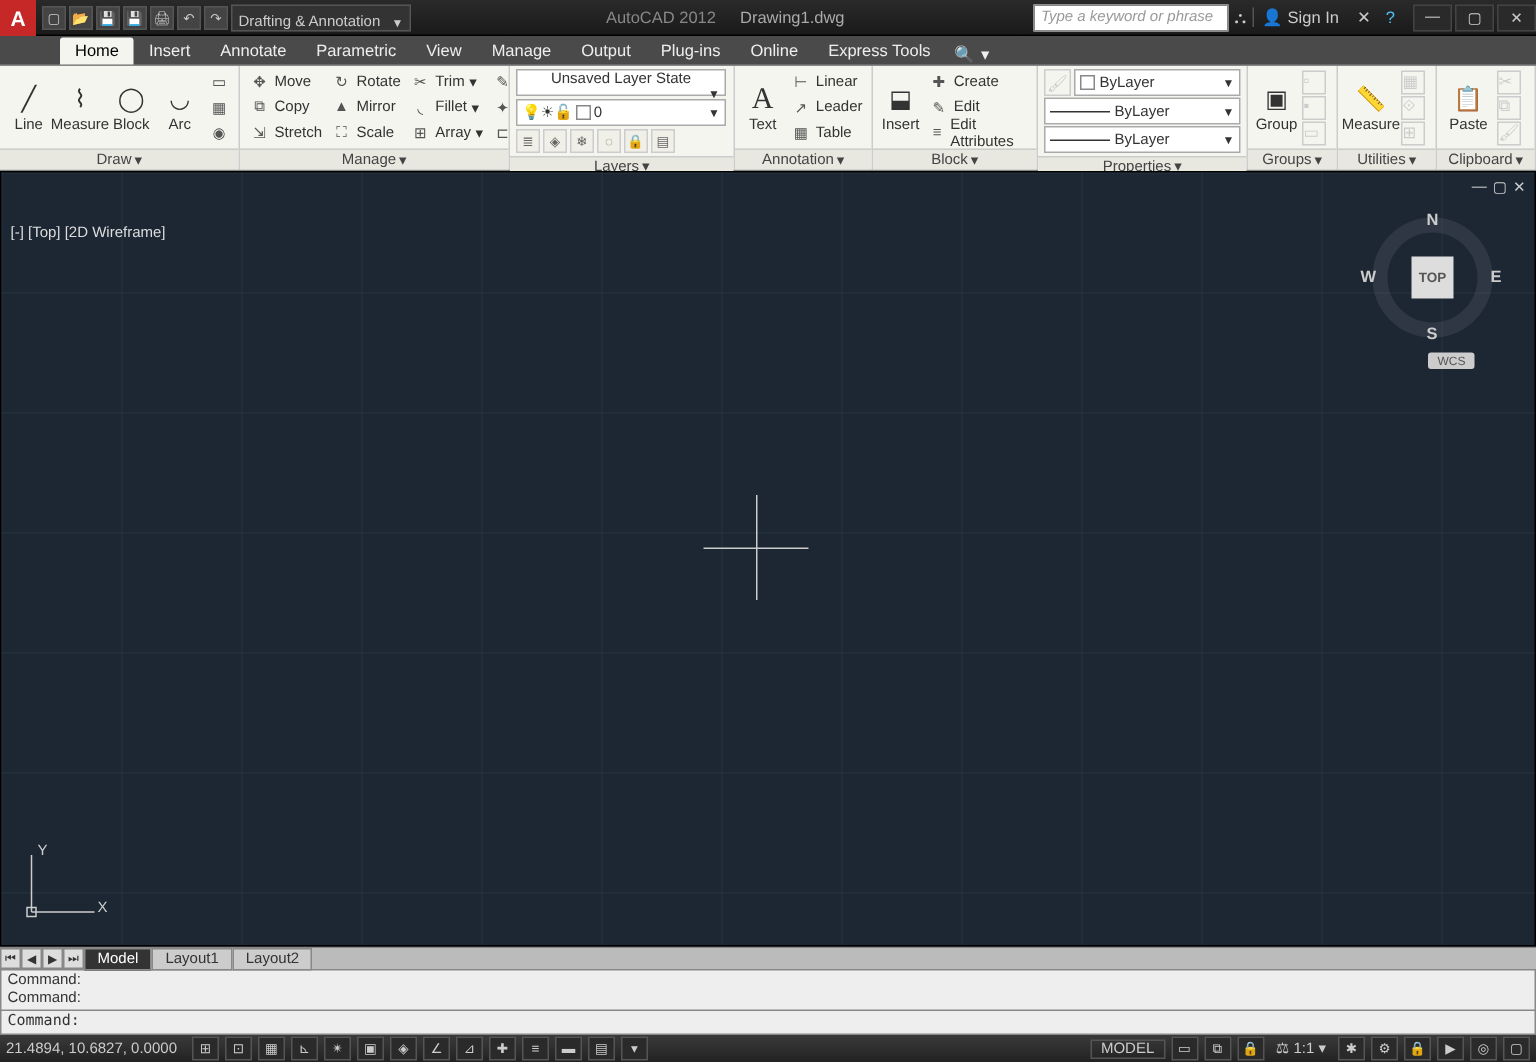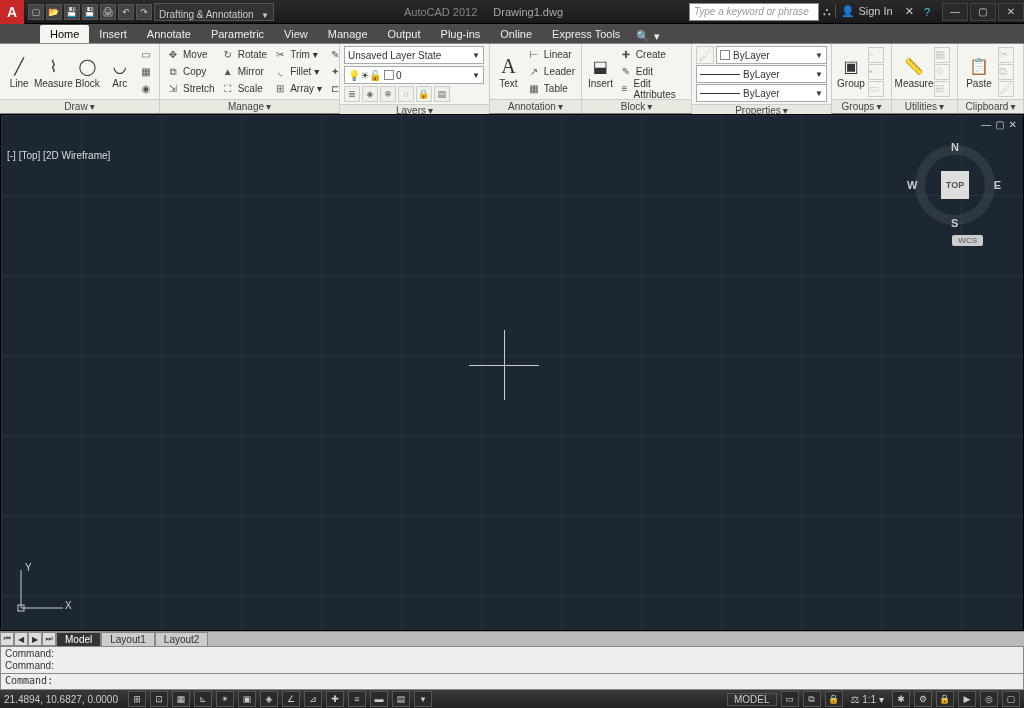--- a/index.html
+++ b/index.html
@@ -213,21 +213,21 @@
         <div class="smallbtn">
             <span class="ico">⊏</span>
           </div>
       </div>
     </div>
     <div class="panel-title"><span>Manage</span> ▾</div>
   </div>
 
   <div class="panel" style="width:150px;">
     <div class="panel-body" style="flex-direction:column; align-items:stretch; gap:2px;">
-      <div class="combo" style="width:140px;">
+      <div class="combo" style="width:140px;flex-direction:column;">
           <span>Unsaved Layer State</span>
           <span class="arrow">▼</span>
         </div>
       <div class="combo" style="width:140px;">
           <span>💡</span> 
           <span>☀</span> 
           <span>🔓</span> 
           <span style="display:inline-block;width:10px;height:10px;background:#fff;border:1px solid #888;margin:0 2px;"></span>
           <span>0</span>
           <span class="arrow">▼</span>

